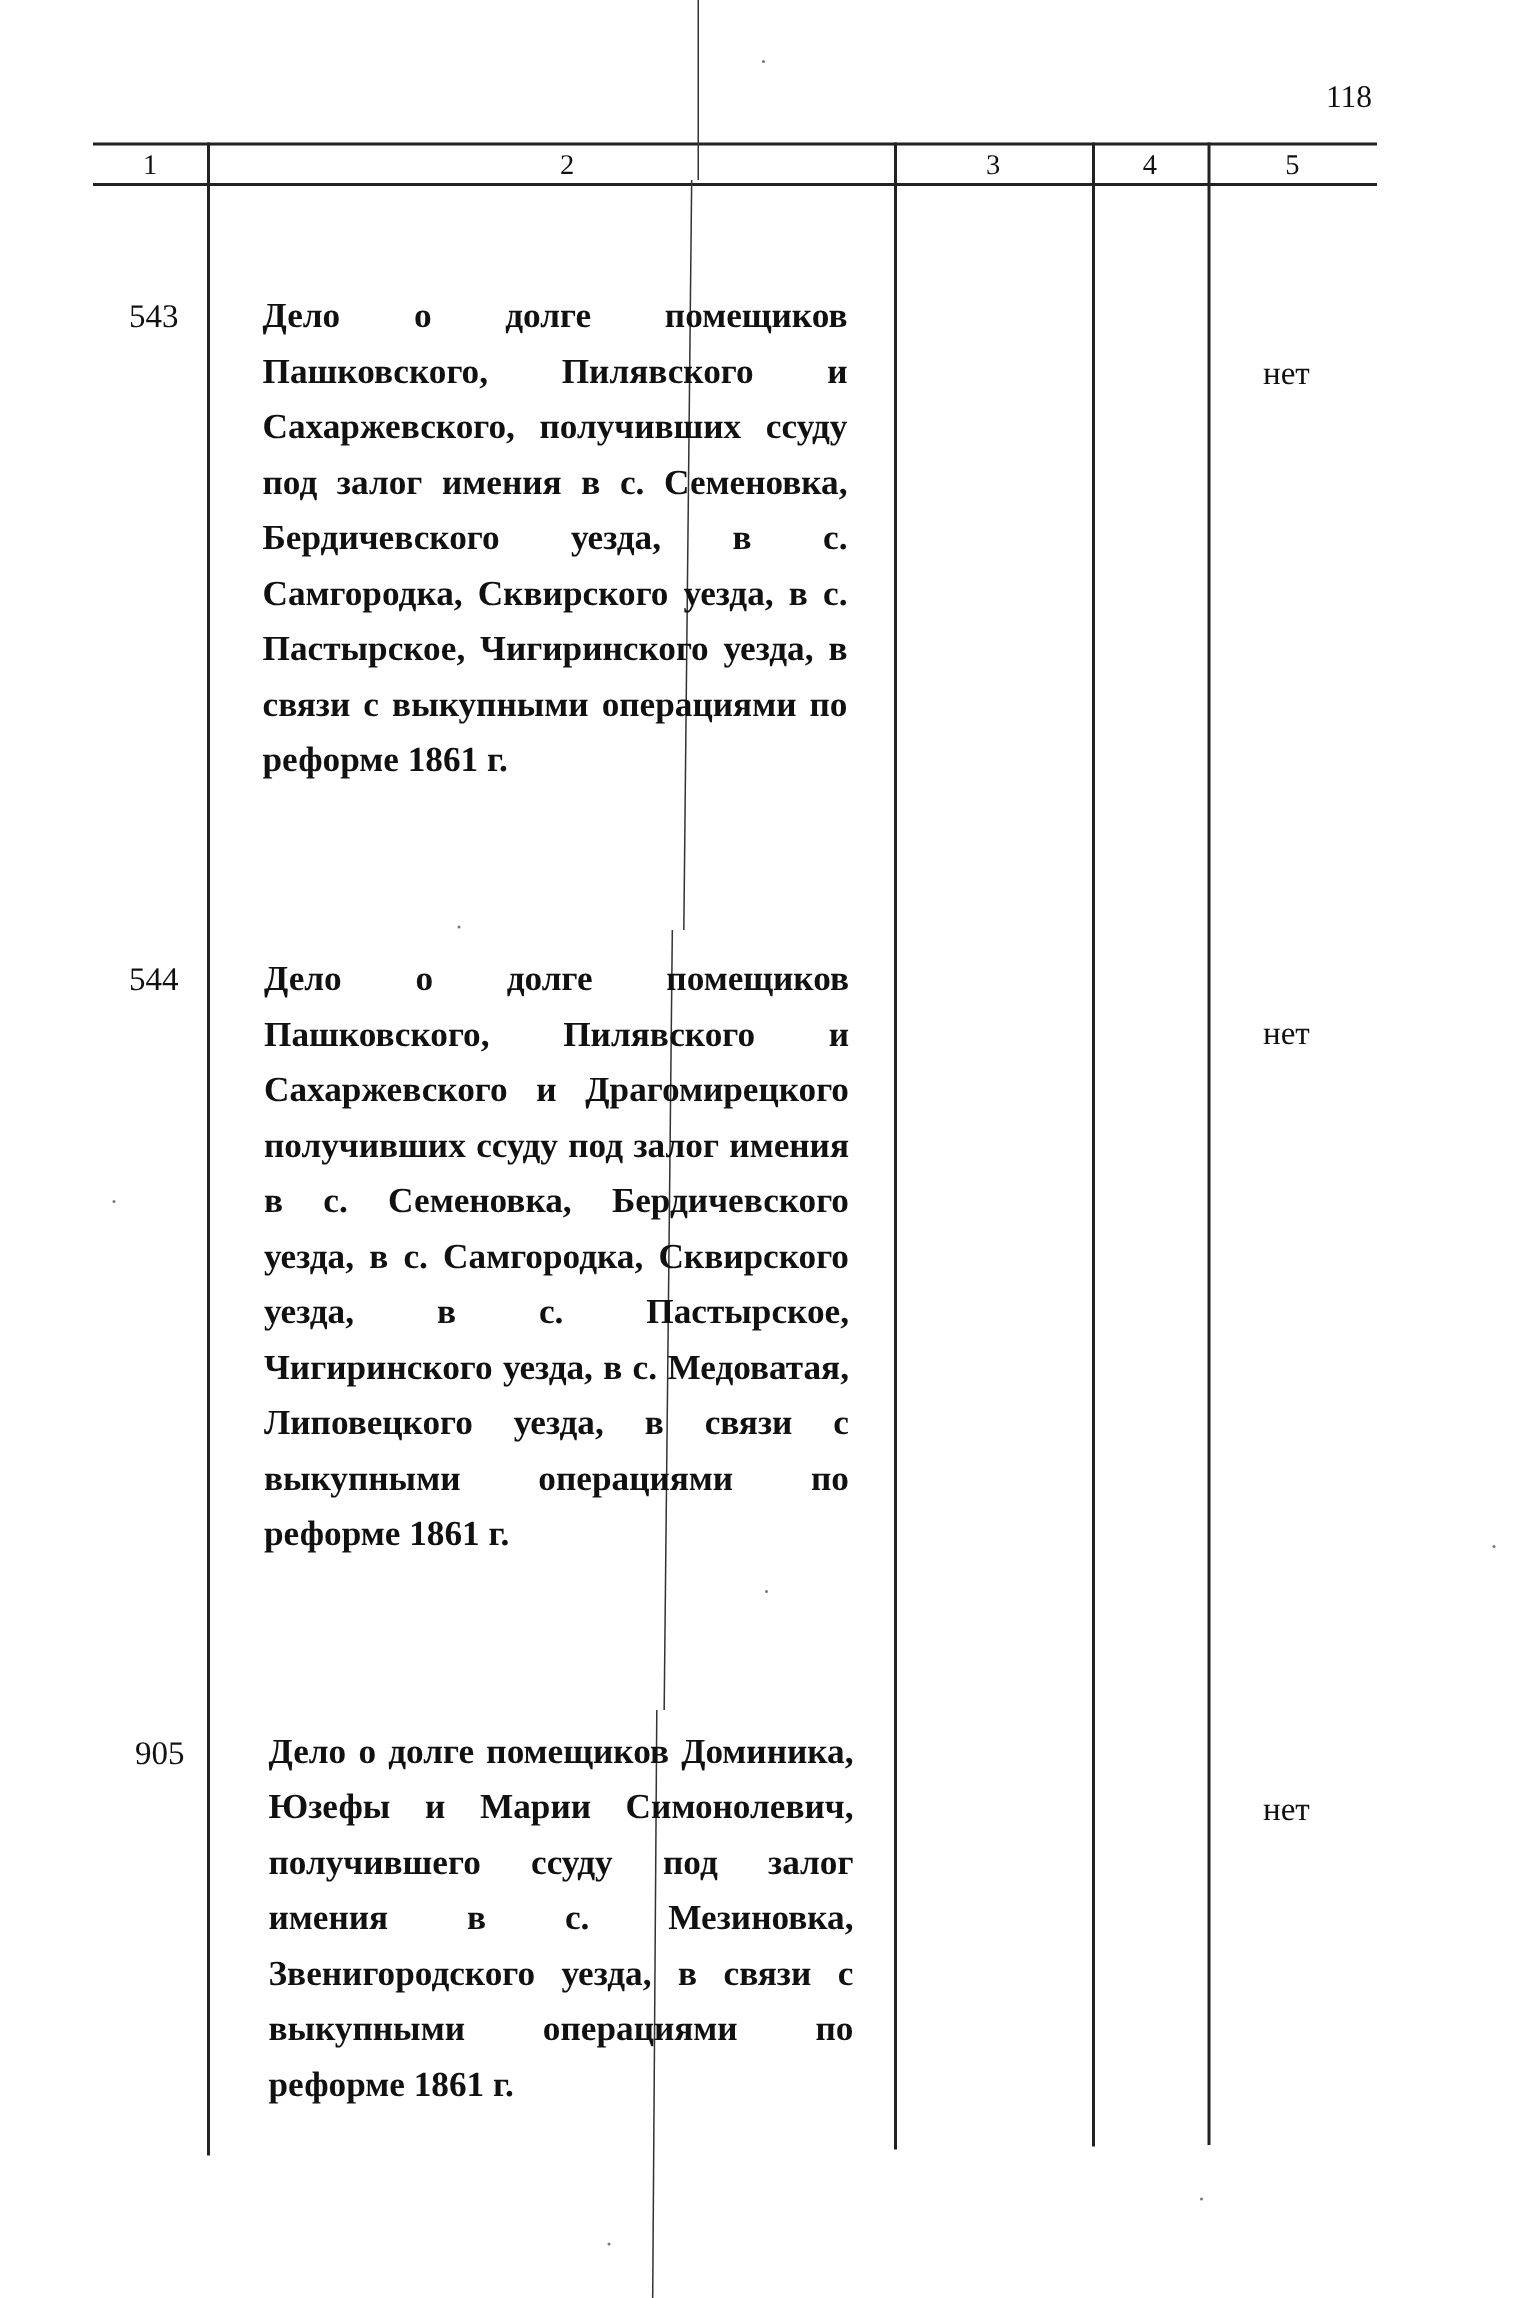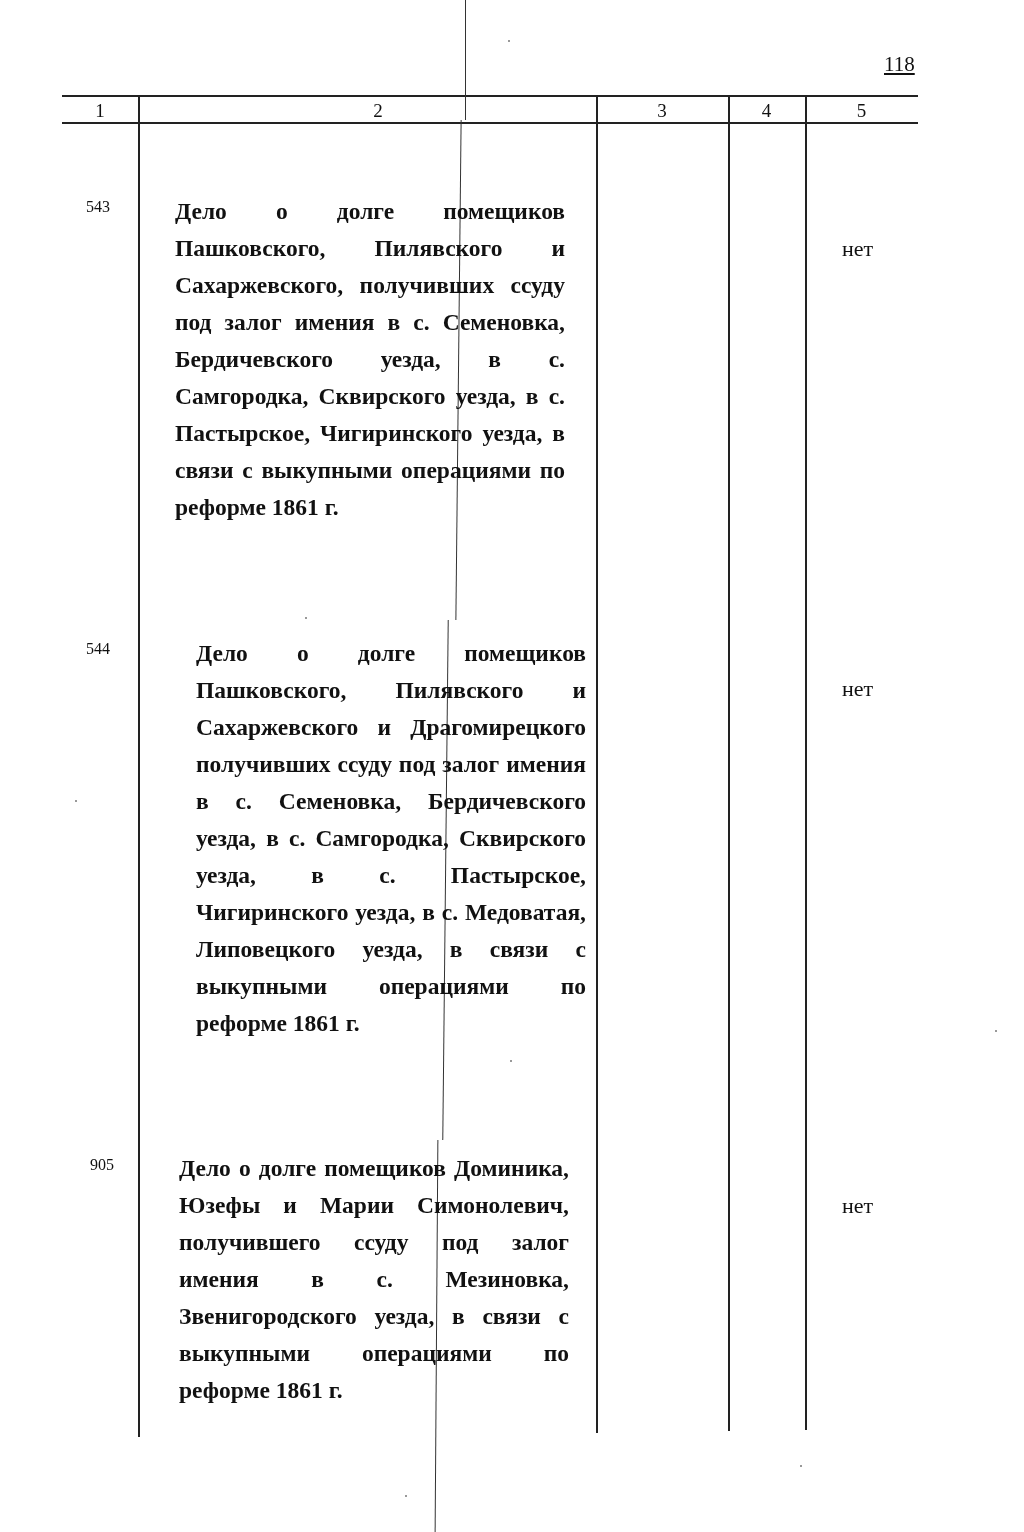--- a/index.html
+++ b/index.html
@@ -1,25 +1,25 @@
 <!DOCTYPE html>
 <html><head>
   <meta charset="utf-8">
   <style>
     html, body { margin: 0; padding: 0; background: #ffffff; }
     body {
       width: 1024px; height: 1532px; position: relative; overflow: hidden;
       font-family: "Liberation Serif", "DejaVu Serif", serif; color: #111;
     }
-    .page-number { position: absolute; left: 884px; top: 52px; font-size: 21px; text-decoration: underline; }
+    .page-number { position: absolute; left: 884px; top: 52px; font-size: 21px; }
     .hline { position: absolute; left: 62px; width: 856px; height: 2px; background: #222; }
     .vline { position: absolute; width: 1.5px; background: #222; }
     .stray { position: absolute; width: 1px; background: #333; }
     .hdr { position: absolute; top: 100px; font-size: 19px; text-align: center; }
-    .num { position: absolute; left: 86px; font-size: 16px; }
+    .num { position: absolute; left: 86px; font-size: 22px; }
     .desc {
       position: absolute; width: 390px; font-size: 23.5px; line-height: 37px;
       text-align: justify; text-align-last: left; font-weight: bold;
     }
     .net { position: absolute; left: 842px; font-size: 22px; margin-top: 36px; }
     .dot { position: absolute; width: 2px; height: 2px; background: #777; border-radius: 50%; }
   </style>
 </head>
 <body>
 
@@ -46,21 +46,21 @@
   <div class="hdr" style="left:805px; width:113px;">5</div>
 
   <div>
     <div class="num" style="top:198px;">543</div>
     <div class="desc" style="left:175px; top:193px;">Дело о долге помещиков Пашковского, Пилявского и Сахаржевского, получивших ссуду под залог имения в с. Семеновка, Бердичевского уезда, в с. Самгородка, Сквирского уезда, в с. Пастырское, Чигиринского уезда, в связи с выкупными операциями по реформе 1861 г.</div>
     <div class="net" style="top:200px;">нет</div>
   </div>
 
   <div>
     <div class="num" style="top:640px;">544</div>
-    <div class="desc" style="left:176px; top:635px;margin-left:20px;">Дело о долге помещиков Пашковского, Пилявского и Сахаржевского и Драгомирецкого получивших ссуду под залог имения в с. Семеновка, Бердичевского уезда, в с. Самгородка, Сквирского уезда, в с. Пастырское, Чигиринского уезда, в с. Медоватая, Липовецкого уезда, в связи с выкупными операциями по реформе 1861 г.</div>
+    <div class="desc" style="left:176px; top:635px;">Дело о долге помещиков Пашковского, Пилявского и Сахаржевского и Драгомирецкого получивших ссуду под залог имения в с. Семеновка, Бердичевского уезда, в с. Самгородка, Сквирского уезда, в с. Пастырское, Чигиринского уезда, в с. Медоватая, Липовецкого уезда, в связи с выкупными операциями по реформе 1861 г.</div>
     <div class="net" style="top:640px;">нет</div>
   </div>
 
   <div>
     <div class="num" style="top:1156px; left:90px;">905</div>
     <div class="desc" style="left:179px; top:1150px;">Дело о долге помещиков Доминика, Юзефы и Марии Симонолевич, получившего ссуду под залог имения в с. Мезиновка, Звенигородского уезда, в связи с выкупными операциями по реформе 1861 г.</div>
     <div class="net" style="top:1157px;">нет</div>
   </div>
 
   <div class="dot" style="left:508px; top:40px;"></div>

